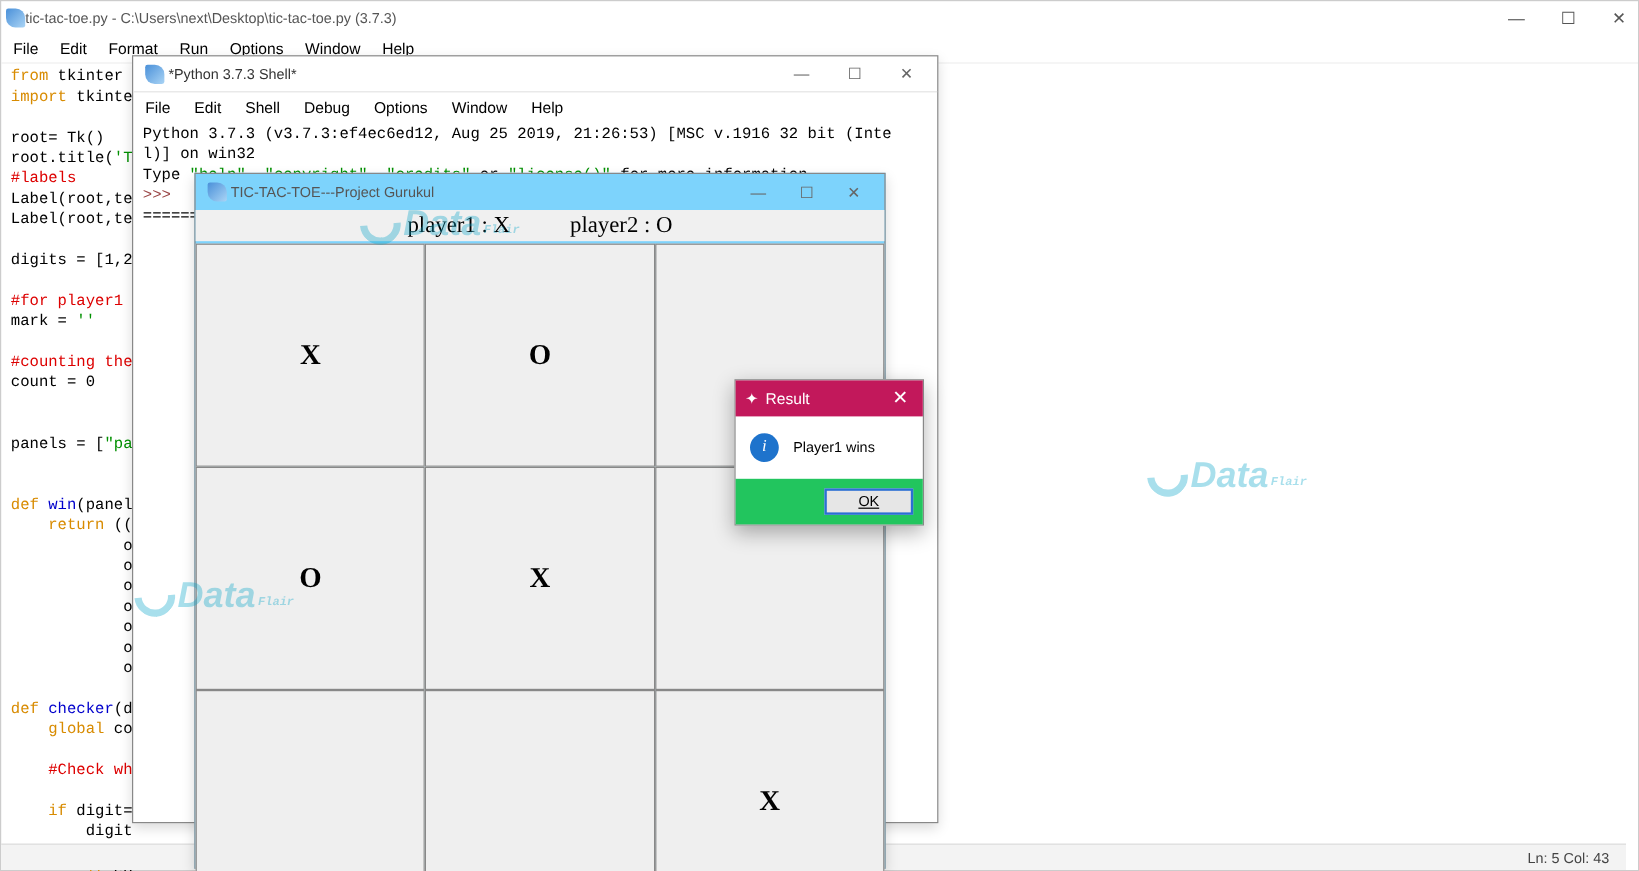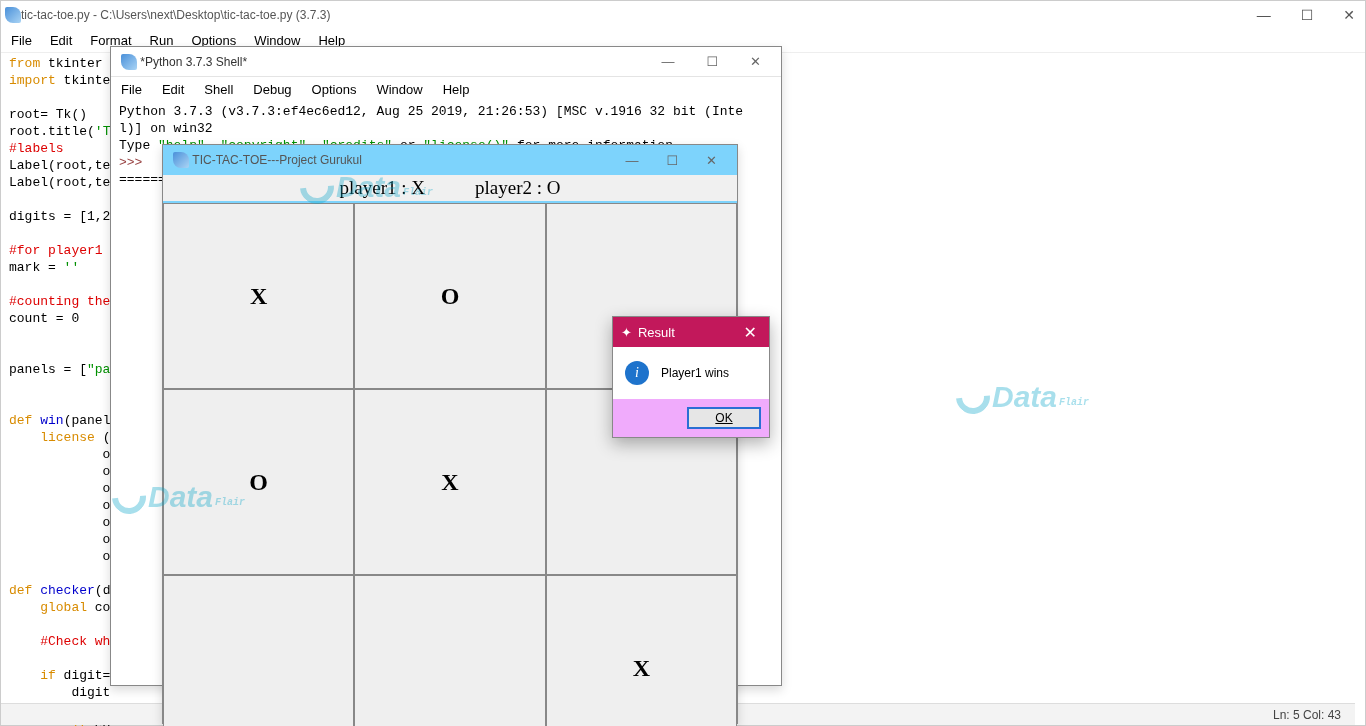--- a/index.html
+++ b/index.html
@@ -39,21 +39,21 @@
   .game-grid { display: grid; grid-template-columns: repeat(3, 1fr); grid-template-rows: repeat(3, 186px); margin-top: 2px; }
   .cell { border: 1px solid #888; background: #efefef; display: flex; align-items: center; justify-content: center; font-family: "Times New Roman", serif; font-size: 24px; font-weight: bold; color: #000; cursor: pointer; }
 
   
   .dialog { position: absolute; top: 316px; left: 612px; width: 158px; background: #fff; border: 1px solid #888; box-shadow: 0 6px 16px rgba(0,0,0,.3); }
   .dialog-title { background: #c2185b; color: #fff; height: 30px; display: flex; align-items: center; padding: 0 8px; font-size: 13px; }
   .dialog-title .ico { margin-right: 6px; }
   .dialog-title .x { margin-left: auto; cursor: pointer; font-size: 16px; padding: 0 4px; }
   .dialog-body { padding: 14px 12px; display: flex; align-items: center; gap: 12px; font-size: 12px; }
   .info-ico { width: 24px; height: 24px; border-radius: 50%; background: #1e73cc; color: #fff; display: flex; align-items: center; justify-content: center; font-family: serif; font-style: italic; font-size: 14px; }
-  .dialog-btns { background: #f0abfc; padding: 8px; display: flex; justify-content: flex-end; text-decoration: underline; }
+  .dialog-btns { background: #22c55e; padding: 8px; display: flex; justify-content: flex-end; text-decoration: underline; }
   .dialog-btns button { width: 74px; height: 22px; border: 2px solid #2a6fd4; background: #e6e6e6; font-size: 12px; cursor: pointer; }
 
   
   .wm { position: absolute; color: #0aa6c9; opacity: .35; font-weight: bold; font-style: italic; pointer-events: none; display: flex; align-items: center; gap: 2px; }
   .wm .ring { width: 34px; height: 34px; border: 6px solid #0aa6c9; border-right-color: transparent; border-bottom-color: transparent; border-radius: 50%; transform: rotate(220deg); }
   .wm .txt1 { font-size: 30px; }
   .wm .txt2 { font-size: 10px; margin-top: 10px; font-family: Liberation Mono, monospace; }
 
   .feather { display:inline-block; width:16px; height:16px; background:linear-gradient(135deg,#4a90d9,#aad4f5); border-radius:2px 8px 2px 8px; }
 </style>
@@ -94,21 +94,21 @@
 <span>mark = </span><span class="st">''</span>
 <span></span>
 <span class="cm">#counting the</span>
 <span>count = 0</span>
 <span></span>
 <span></span>
 <span>panels = [</span><span class="st">"pa</span>
 <span></span>
 <span></span>
 <span class="kw">def</span><span class="df"> win</span><span>(panel</span>
-<span class="kw">    license</span><span> ((</span>
+<span class="kw">    return</span><span> ((</span>
 <span>            o</span>
 <span>            o</span>
 <span>            o</span>
 <span>            o</span>
 <span>            o</span>
 <span>            o</span>
 <span>            o</span>
 <span></span>
 <span class="kw">def</span><span class="df"> checker</span><span>(d</span>
 <span class="kw">    global</span><span> co</span>

